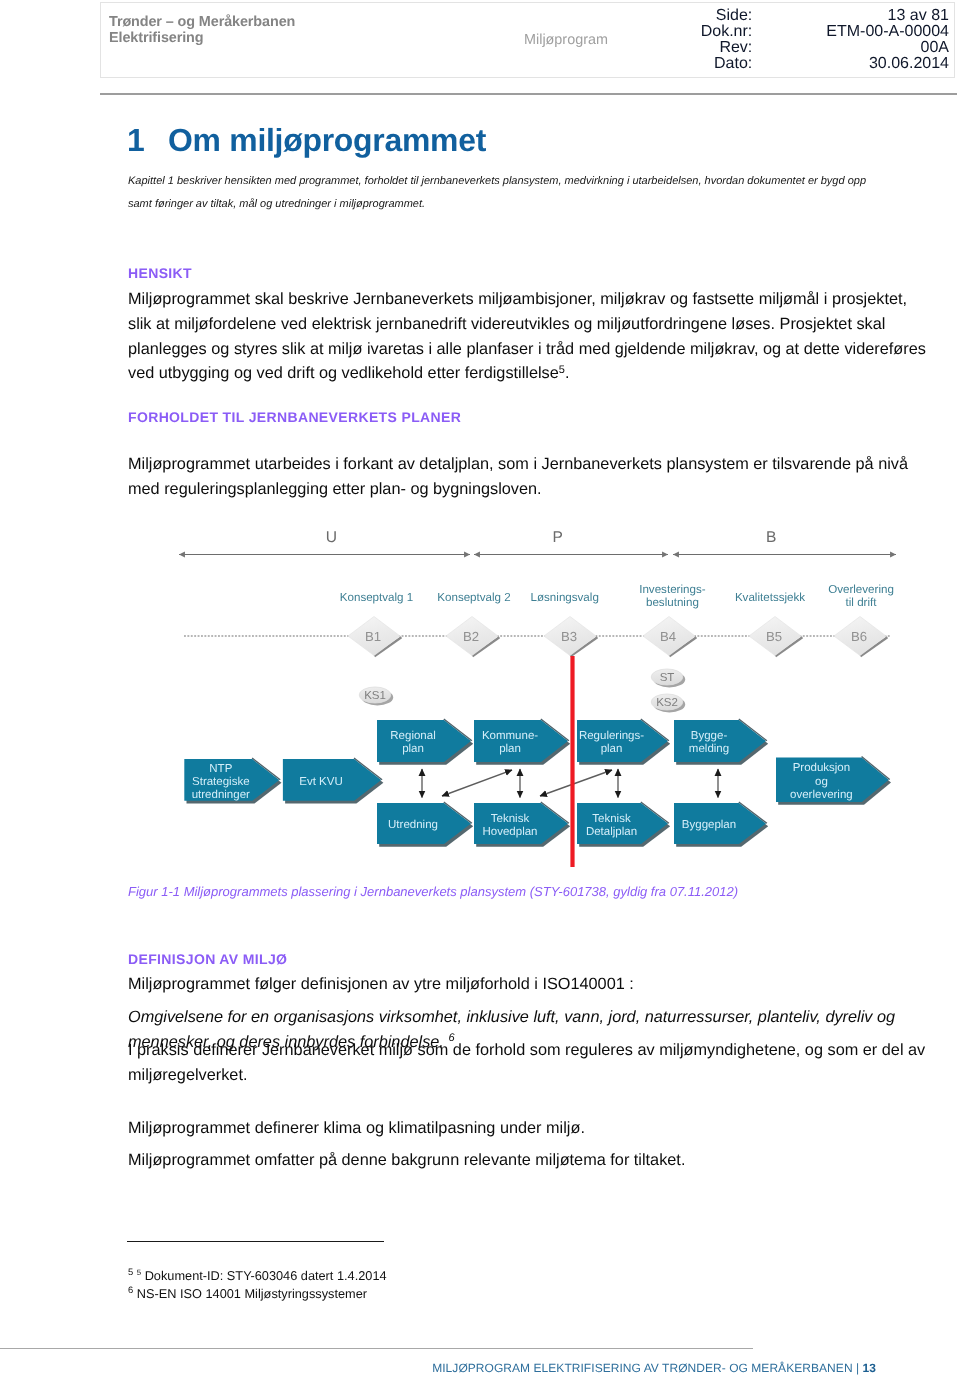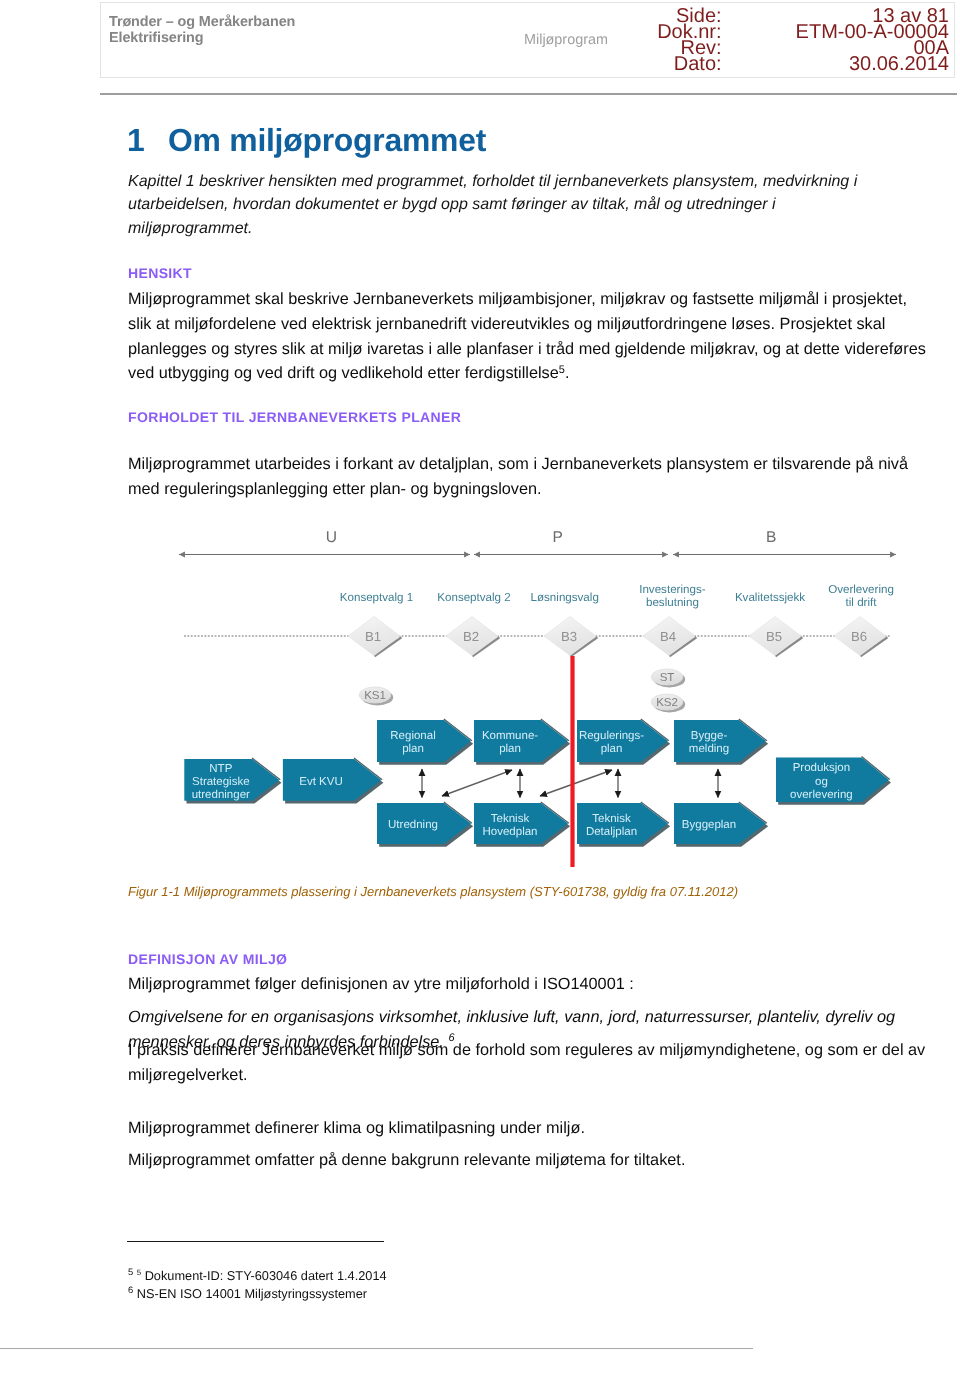--- a/index.html
+++ b/index.html
@@ -6,49 +6,49 @@
   body{width:960px;height:1379px;font-family:"Liberation Sans",sans-serif;position:relative;overflow:hidden;
         -webkit-font-smoothing:antialiased;text-rendering:geometricPrecision;}
   .page{position:relative;width:904px;height:1379px;background:#fff;}
 
   
   .hdr{position:absolute;left:100px;top:2px;width:855px;height:76px;
        border:1px solid #e3e3e3;box-sizing:border-box;}
   .hdr-left{position:absolute;left:8px;top:12px;font-size:14.4px;font-weight:bold;
             color:#848484;line-height:15.7px;letter-spacing:-0.1px;white-space:nowrap;}
   .hdr-mid{position:absolute;left:375px;top:29px;font-size:14.4px;color:#a0a0a0;white-space:nowrap;margin-left:48px;}
-  .hdr-tbl{position:absolute;right:5px;top:4.6px;font-size:20px;color:#7f1d1d;}
+  .hdr-tbl{position:absolute;right:5px;top:4.6px;font-size:16px;color:#0f172a;}
   .hdr-tbl table{border-collapse:collapse;}
   .hdr-tbl td{padding:0;line-height:16px;white-space:nowrap;}
   .hdr-tbl td.lb{text-align:right;padding-right:74px;}
   .hdr-tbl td.vl{text-align:right;}
   .hdr-rule{position:absolute;left:100px;top:93.2px;width:857px;height:2px;background:#9d9d9d;}
 
   
   .h1{position:absolute;left:127px;top:122.3px;color:#11609e;font-size:31.9px;font-weight:bold;
       white-space:nowrap;letter-spacing:-0.25px;}
   .h1 .num{display:inline-block;width:41px;}
 
   .intro{position:absolute;left:128px;top:170px;width:762px;font-style:italic;
-         font-size:16px;line-height:23.4px;color:#161616;text-align:left;}
+         font-size:11px;line-height:23.4px;color:#161616;text-align:left;}
 
   .h2{position:absolute;left:128px;color:#8b5cf6;font-size:14px;font-weight:bold;
       letter-spacing:0.36px;white-space:nowrap;}
 
   .para{position:absolute;left:128px;width:802px;font-size:16.3px;line-height:24.8px;
         color:#0d0d0d;}
   .para sup{font-size:11px;vertical-align:super;line-height:0;position:relative;top:1px;}
   .para.it{font-style:italic;}
 
   
   .figure{position:absolute;left:128px;top:505px;width:800px;height:385px;}
   .figsvg{display:block;}
   .figsvg text{font-family:"Liberation Sans",sans-serif;}
   .figcap{position:absolute;left:128px;top:884px;font-size:13px;font-style:italic;
-          color:#a16207;white-space:nowrap;line-height:16px;}
+          color:#8b5cf6;white-space:nowrap;line-height:16px;}
 
   
   .fnrule{position:absolute;left:127px;top:1240.5px;width:257px;height:1.4px;background:#1a1a1a;}
   .fn{position:absolute;left:128px;font-size:12.75px;color:#111;line-height:17.5px;white-space:nowrap;}
   .fn sup{font-size:9.4px;vertical-align:super;line-height:0;}
   .fn sup.sm{font-size:7.8px;vertical-align:super;}
 
   
   .ftrule{position:absolute;left:0;top:1348px;width:753px;height:0;border-top:1.4px solid #a8a8a8;}
   .ftr{position:absolute;right:28px;top:1360.5px;font-size:12px;color:#2f6f9c;
@@ -244,14 +244,15 @@
   <div class="para it" style="top:1005px"><span>Omgivelsene for en organisasjons virksomhet, inklusive luft, vann, jord, naturressurser, planteliv, dyreliv og mennesker, og deres innbyrdes forbindelse.</span> <sup>6</sup></div>
   <div class="para" style="top:1038px">I praksis definerer Jernbaneverket miljø som de forhold som reguleres av miljømyndighetene, og som er del av miljøregelverket.</div>
   <div class="para" style="top:1116px">Miljøprogrammet definerer klima og klimatilpasning under miljø.</div>
   <div class="para" style="top:1148px">Miljøprogrammet omfatter på denne bakgrunn relevante miljøtema for tiltaket.</div>
 
   <div class="fnrule"></div>
   <div class="fn" style="top:1267px"><sup>5</sup> <sup class="sm">5</sup> <span>Dokument-ID: STY-603046 datert 1.4.2014</span></div>
   <div class="fn" style="top:1284.5px"><sup>6</sup> <span>NS-EN ISO 14001 Miljøstyringssystemer</span></div>
 
   <div class="ftrule"></div>
+  <div class="ftr"><span>MILJØPROGRAM ELEKTRIFISERING AV TRØNDER- OG MERÅKERBANEN |</span> <b>13</b></div>
 
 </div>
 
 </body></html>

